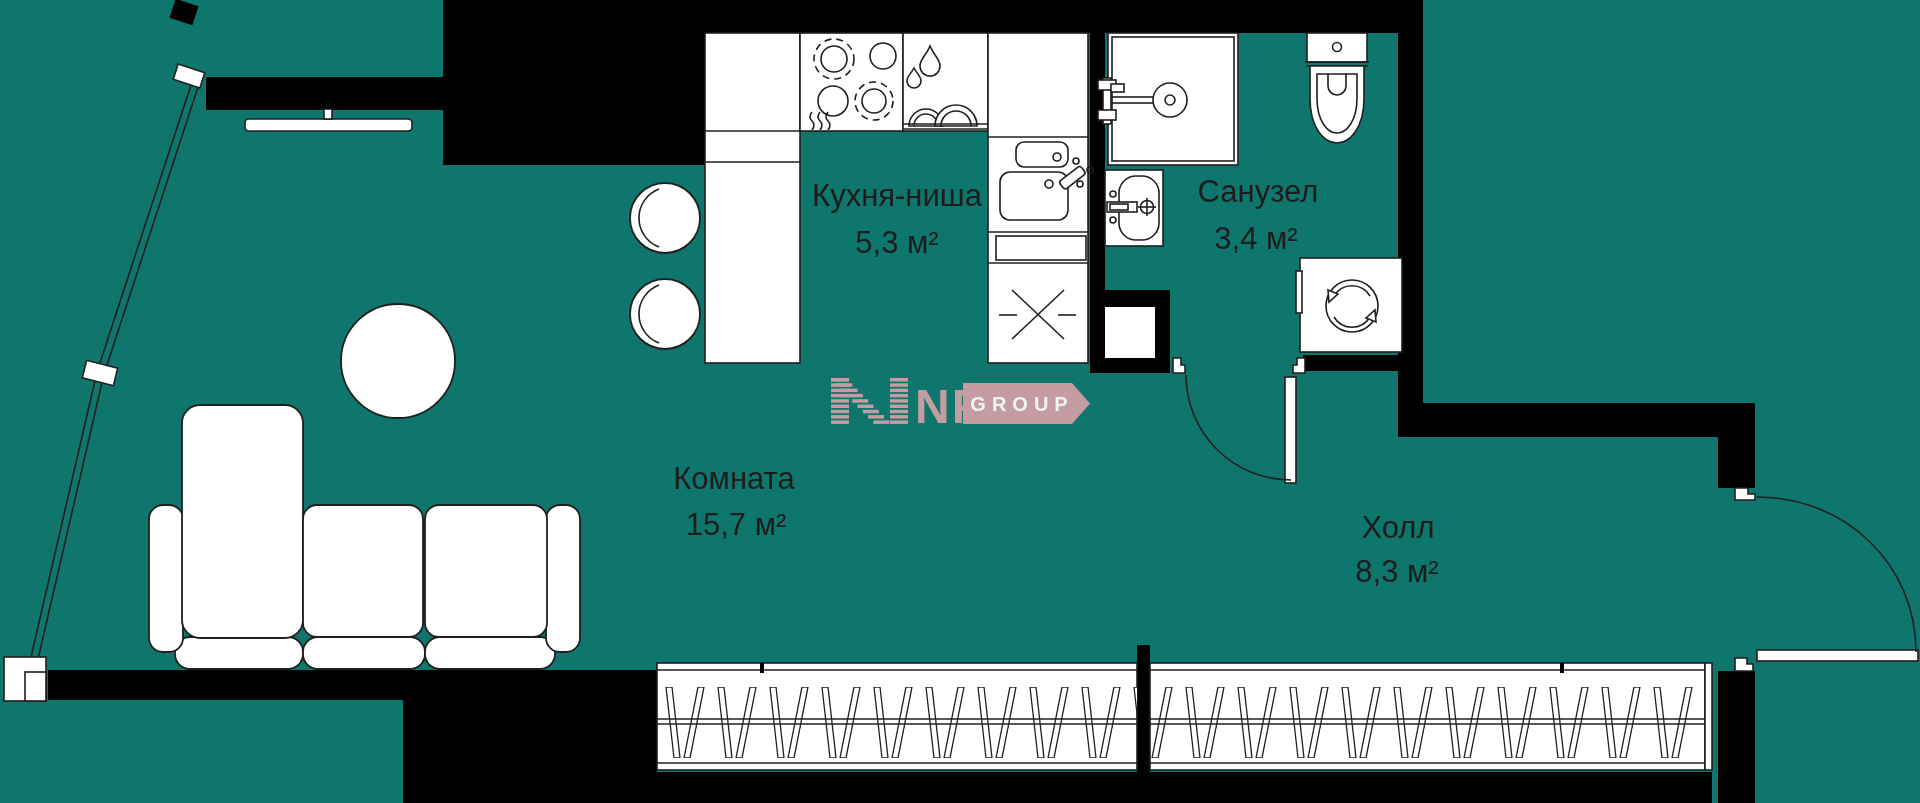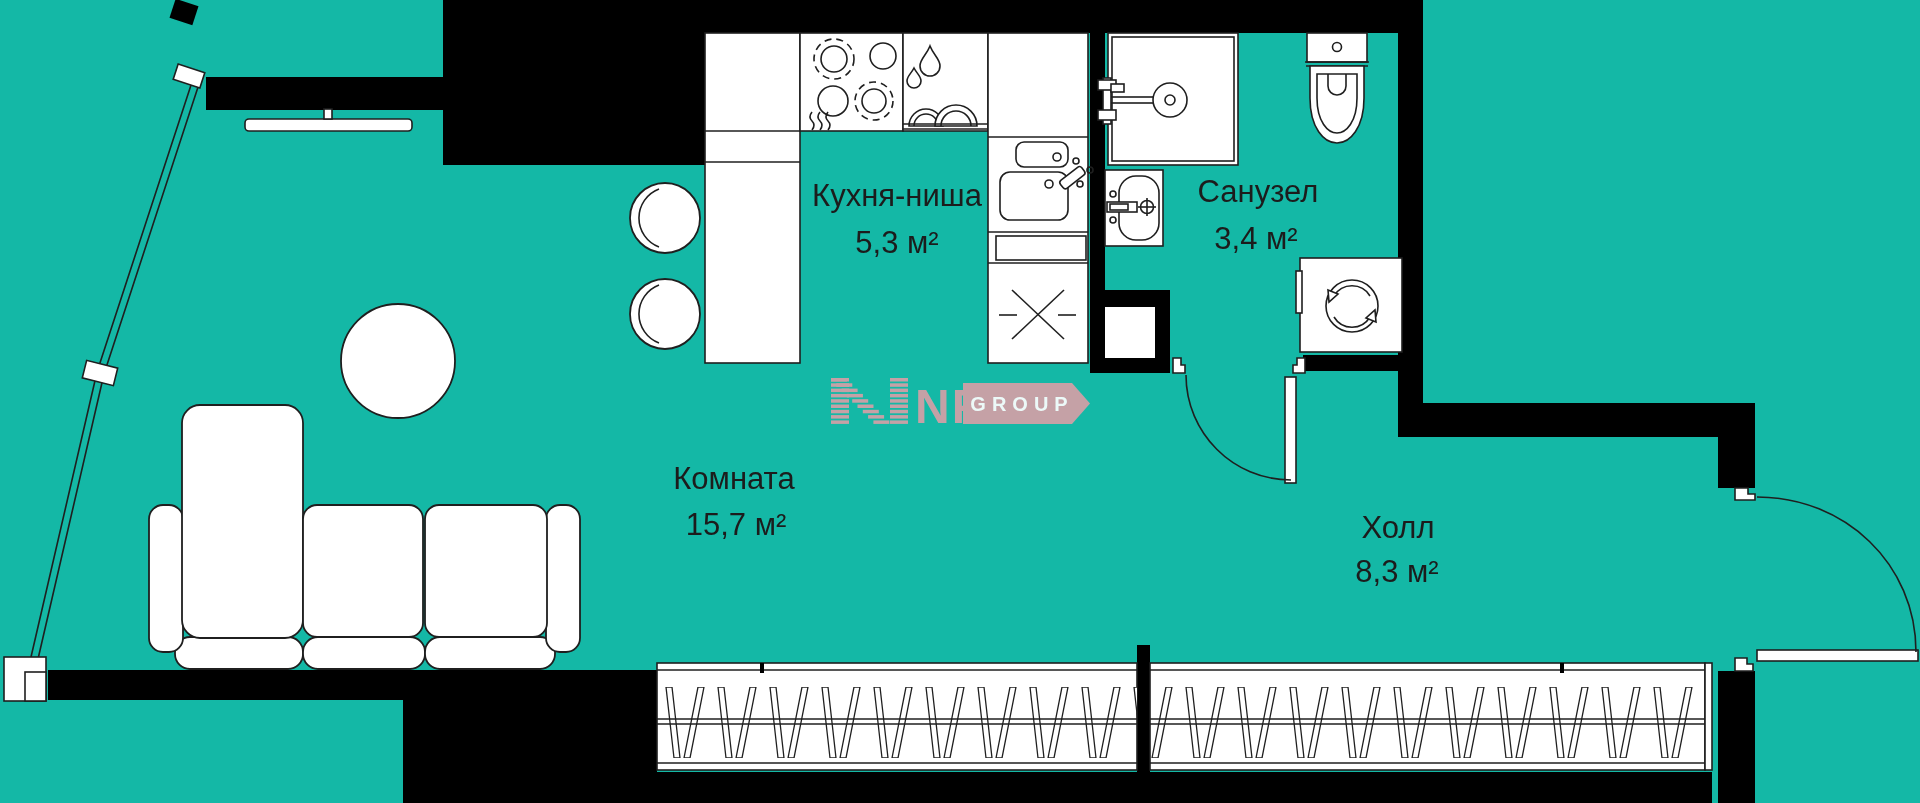--- a/index.html
+++ b/index.html
@@ -1,16 +1,16 @@
 <!DOCTYPE html>
 <html><head>
 <meta charset="utf-8">
 <style>
   html,body{margin:0;padding:0;background:#ffffff;width:1920px;height:803px;overflow:hidden;}
-  #plan-root{position:relative;width:1920px;height:803px;background:#14b8a6;font-family:"Liberation Sans",sans-serif;}
+  #plan-root{position:relative;width:1920px;height:803px;background:#0f766e;font-family:"Liberation Sans",sans-serif;}
   svg{position:absolute;left:0;top:0;}
   .wall{fill:#000000;stroke:none;}
   .ln{stroke:#1f1f1f;stroke-width:1.6;fill:none;}
   .lnw{stroke:#1f1f1f;stroke-width:1.6;fill:#ffffff;}
   .furn{stroke:#1f1f1f;stroke-width:1.8;fill:#ffffff;}
   .dash{stroke:#1f1f1f;stroke-width:1.6;fill:none;stroke-dasharray:7 5;}
   .room-label{font-family:"Liberation Sans",sans-serif;font-size:31px;fill:#1c1c1c;text-anchor:middle;}
   .logo-pink{fill:#d5a0a7;}
   .logo-nf{font-family:"Liberation Sans",sans-serif;font-size:48px;font-weight:bold;fill:#d5a0a7;letter-spacing:2px;}
   .logo-group{font-family:"Liberation Sans",sans-serif;font-size:20px;font-weight:bold;fill:#ffffff;letter-spacing:6px;text-anchor:middle;}

